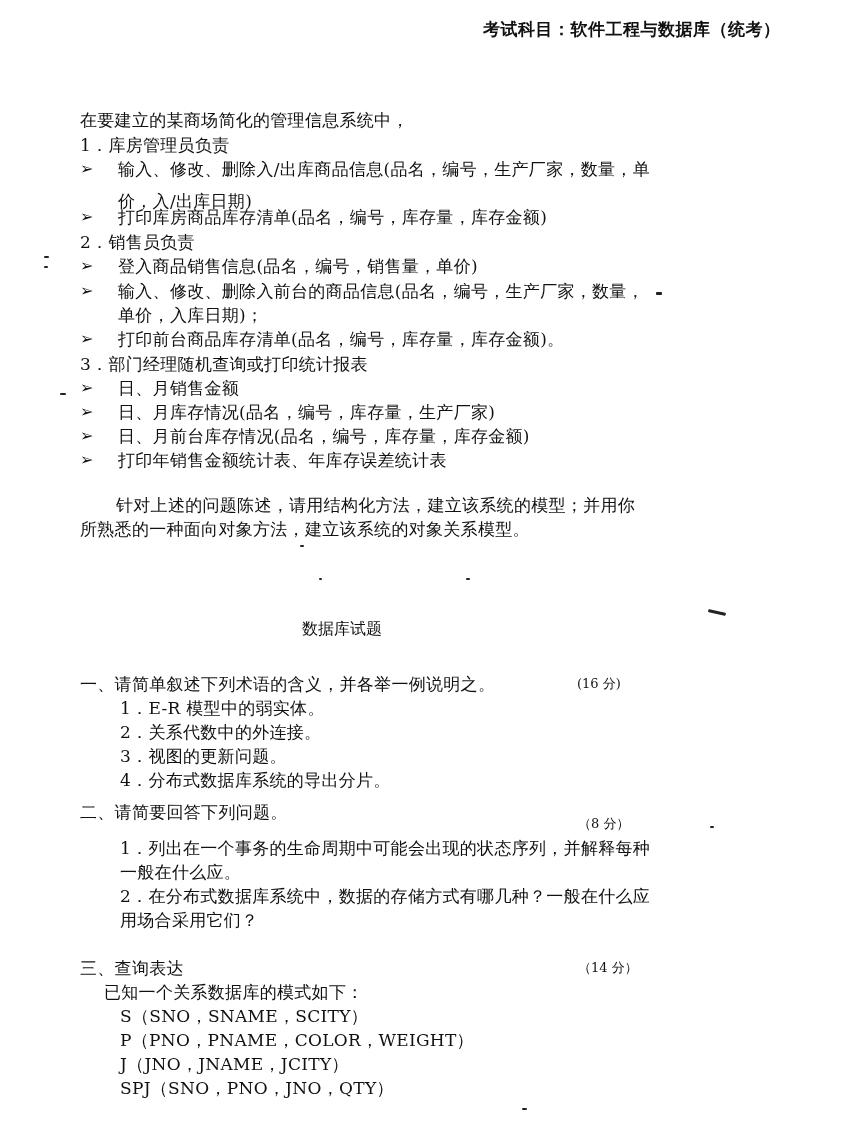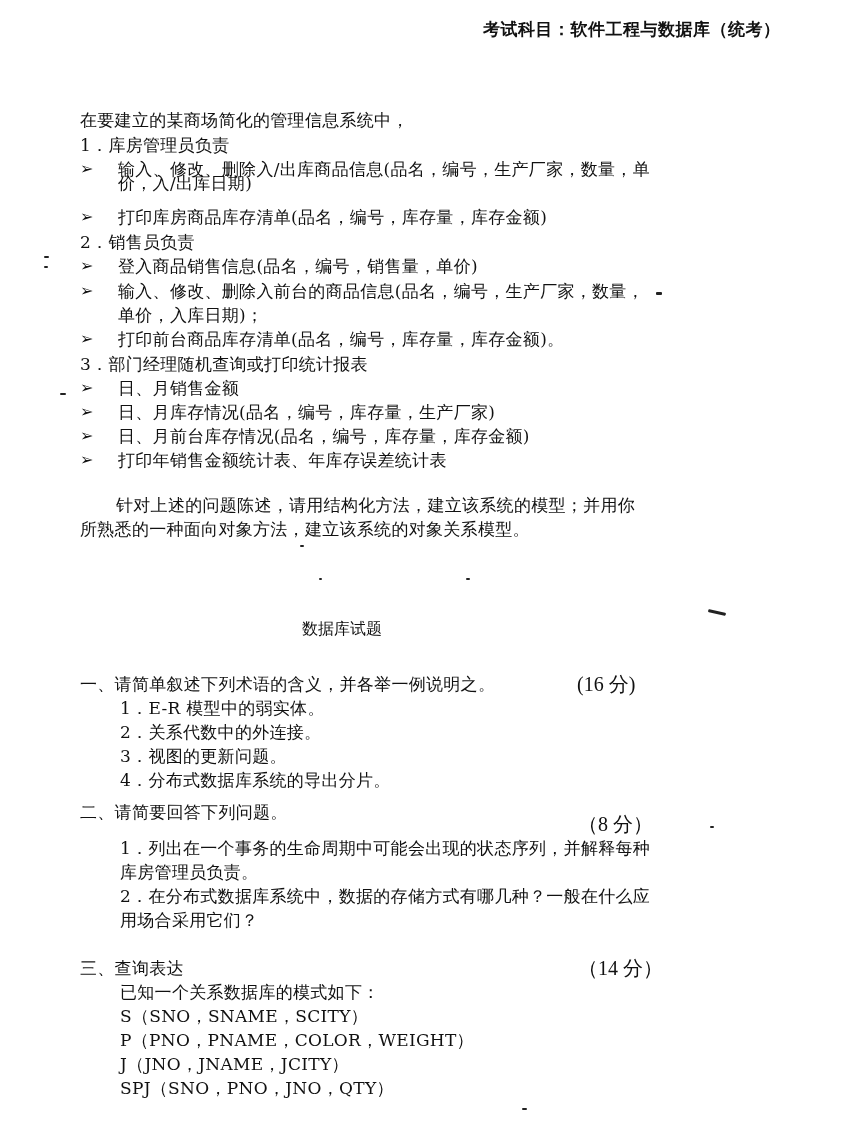--- a/index.html
+++ b/index.html
@@ -4,34 +4,34 @@
 <style>
   html, body { margin:0; padding:0; }
   body {
     width:841px; height:1138px; background:#ffffff; position:relative; overflow:hidden;
     font-family: "DejaVu Serif", "Liberation Serif", serif; color:#111;
   }
   .line { position:absolute; font-size:17px; line-height:22px; white-space:nowrap; letter-spacing:0.3px; }
   .hdr { position:absolute; left:483px; top:18px; font-size:17px; font-weight:bold; font-family:Liberation Serif, serif; letter-spacing:0.5px; }
   .bullet { position:absolute; font-size:16px; line-height:22px; font-family:"DejaVu Sans", sans-serif; }
   .title { position:absolute; left:302px; top:619px; font-size:16px; font-family:"DejaVu Sans","Liberation Sans",sans-serif; }
-  .pts { position:absolute; font-size:20px; line-height:22px;font-family:Liberation Serif, serif; }
+  .pts { position:absolute; font-size:13px; line-height:22px; }
   .speck { position:absolute; background:#222; border-radius:1px; }
 </style>
 </head>
 <body>
 
 <div class="hdr">考试科目：软件工程与数据库（统考）</div>
 
 <div class="line" style="left:80px;top:109px">在要建立的某商场简化的管理信息系统中，</div>
 
 <div class="line" style="left:80px;top:134px">1．库房管理员负责</div>
 <span class="bullet" style="left:80px;top:158px">➢</span>
 <div class="line" style="left:118px;top:158px">输入、修改、删除入/出库商品信息(品名，编号，生产厂家，数量，单</div>
-<div class="line" style="left:118px;top:172px">价，入/出库日期)</div>
+<div class="line" style="left:118px;top:190px">价，入/出库日期)</div>
 <span class="bullet" style="left:80px;top:206px">➢</span>
 <div class="line" style="left:118px;top:206px">打印库房商品库存清单(品名，编号，库存量，库存金额)</div>
 
 <div class="line" style="left:80px;top:231px">2．销售员负责</div>
 <span class="bullet" style="left:80px;top:255px">➢</span>
 <div class="line" style="left:118px;top:255px">登入商品销售信息(品名，编号，销售量，单价)</div>
 <span class="bullet" style="left:80px;top:280px">➢</span>
 <div class="line" style="left:118px;top:280px">输入、修改、删除入前台的商品信息(品名，编号，生产厂家，数量，</div>
 <div class="line" style="left:118px;top:304px">单价，入库日期)；</div>
 <span class="bullet" style="left:80px;top:328px">➢</span>
@@ -55,27 +55,27 @@
 <div class="line" style="left:80px;top:673px">一、请简单叙述下列术语的含义，并各举一例说明之。</div>
 <div class="pts" style="left:577px;top:673px">(16 分)</div>
 <div class="line" style="left:120px;top:697px">1．E-R 模型中的弱实体。</div>
 <div class="line" style="left:120px;top:721px">2．关系代数中的外连接。</div>
 <div class="line" style="left:120px;top:745px">3．视图的更新问题。</div>
 <div class="line" style="left:120px;top:769px">4．分布式数据库系统的导出分片。</div>
 
 <div class="line" style="left:80px;top:801px">二、请简要回答下列问题。</div>
 <div class="pts" style="left:578px;top:813px">（8 分）</div>
 <div class="line" style="left:120px;top:837px">1．列出在一个事务的生命周期中可能会出现的状态序列，并解释每种</div>
-<div class="line" style="left:120px;top:861px">库房管理员负责。</div>
+<div class="line" style="left:120px;top:861px">一般在什么应。</div>
 <div class="line" style="left:120px;top:885px">2．在分布式数据库系统中，数据的存储方式有哪几种？一般在什么应</div>
 <div class="line" style="left:120px;top:909px">用场合采用它们？</div>
 
 <div class="line" style="left:80px;top:957px">三、查询表达</div>
 <div class="pts" style="left:578px;top:957px">（14 分）</div>
-<div class="line" style="left:120px;top:981px">已知一个关系数据库的模式如下：</div>
+<div class="line" style="left:104px;top:981px">已知一个关系数据库的模式如下：</div>
 <div class="line" style="left:120px;top:1005px">S（SNO，SNAME，SCITY）</div>
 <div class="line" style="left:120px;top:1029px">P（PNO，PNAME，COLOR，WEIGHT）</div>
 <div class="line" style="left:120px;top:1053px">J（JNO，JNAME，JCITY）</div>
 <div class="line" style="left:120px;top:1077px">SPJ（SNO，PNO，JNO，QTY）</div>
 
 <div class="speck" style="left:44px;top:256px;width:5px;height:2px"></div>
 <div class="speck" style="left:44px;top:266px;width:4px;height:2px"></div>
 <div class="speck" style="left:656px;top:292px;width:6px;height:3px"></div>
 <div class="speck" style="left:60px;top:393px;width:6px;height:2px"></div>
 <div class="speck" style="left:708px;top:611px;width:18px;height:3px;transform:rotate(12deg)"></div>

